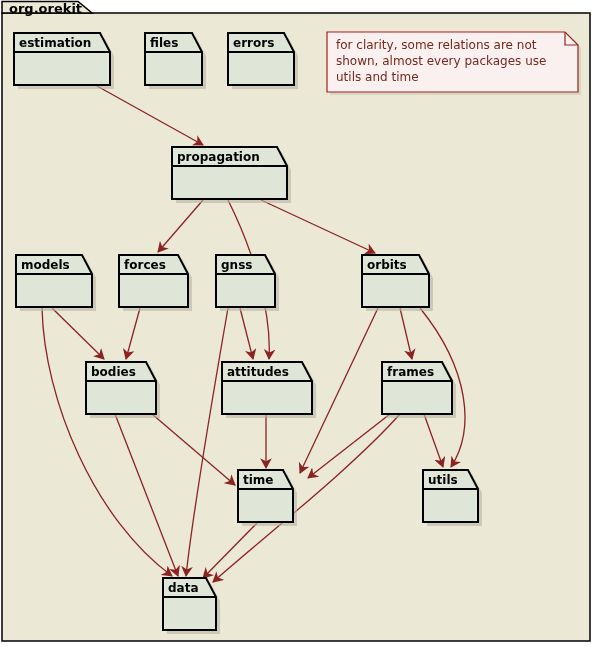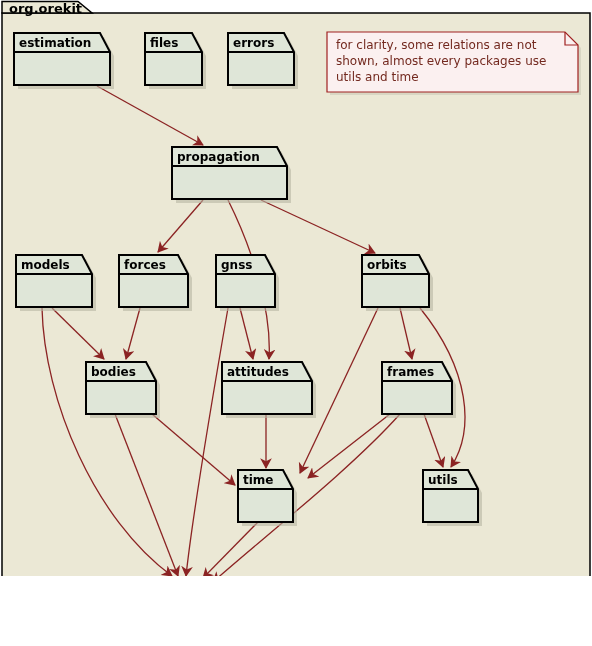--- a/index.html
+++ b/index.html
@@ -3,21 +3,21 @@
 <meta charset="utf-8">
 <style>
   html, body {
     margin: 0;
     padding: 0;
     background: #ffffff;
   }
   #diagram-root {
     position: relative;
     width: 592px;
-    height: 576px;
+    height: 646px;
     background: #ffffff;
     font-family: "DejaVu Sans", sans-serif;
     overflow: hidden;
   }
   svg.canvas {
     position: absolute;
     left: 0;
     top: 0;
     width: 592px;
     height: 646px;

